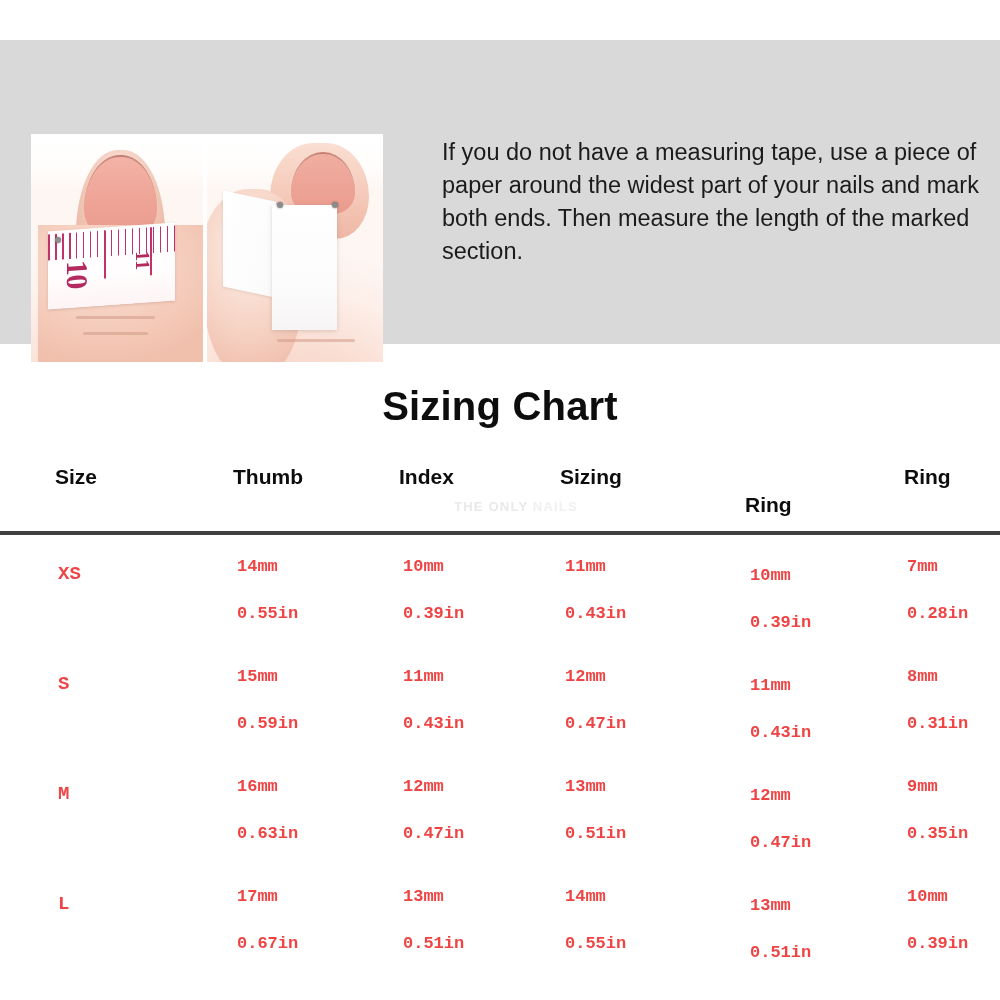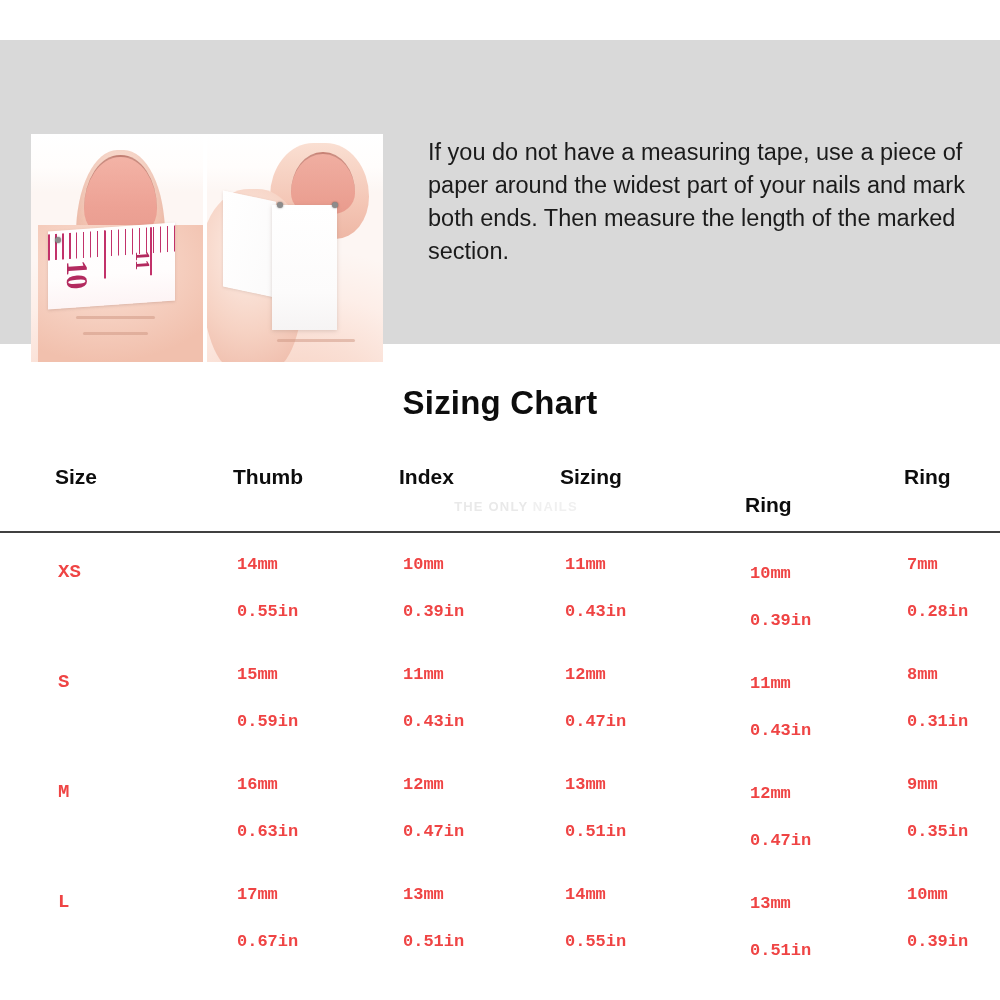--- a/index.html
+++ b/index.html
@@ -190,30 +190,30 @@
   .instructions {
     position: absolute;
     left: 428px;
     top: 96px;
     width: 552px;
     font-size: 23.5px;
     line-height: 33px;
     color: #1b1b1b;
   }
   .instructions p { margin: 0 0 20px 0; }
-  .instructions p:last-child { margin-bottom: 0; }
+  .instructions p:last-child { margin-bottom: 0; margin-left: 14px; }
 
   
   .chart-title {
     position: absolute;
     left: 0;
     top: 384px;
     width: 1000px;
     text-align: center;
-    font-size: 33px;
+    font-size: 40px;
     font-weight: 700;
     letter-spacing: .2px;
     color: #0d0d0d;
   }
 
   
   .table-wrap {
     position: absolute;
     left: 0;
     top: 465px;
@@ -245,21 +245,21 @@
   }
   thead th .hcell { display: block; }
   .th-size   .hcell { padding-left: 55px; }
   .th-thumb  .hcell { padding-left: 53px; }
   .th-index  .hcell { padding-left: 44px; }
   .th-middle .hcell { padding-left: 35px; }
   .th-ring   .hcell { padding-left: 50px; margin-top: 28px; }
   .th-pinky  .hcell { padding-left: 44px; }
 
   table.sizing thead tr {
-    border-bottom: 2px solid #404040;
+    border-bottom: 4px solid #404040;
   }
 
   table.sizing tbody td {
     font-size: 17px;
     font-weight: 700;
     color: #ef4444;
     height: 110px;
     font-family: Liberation Mono, monospace;
   }
   .cell {

